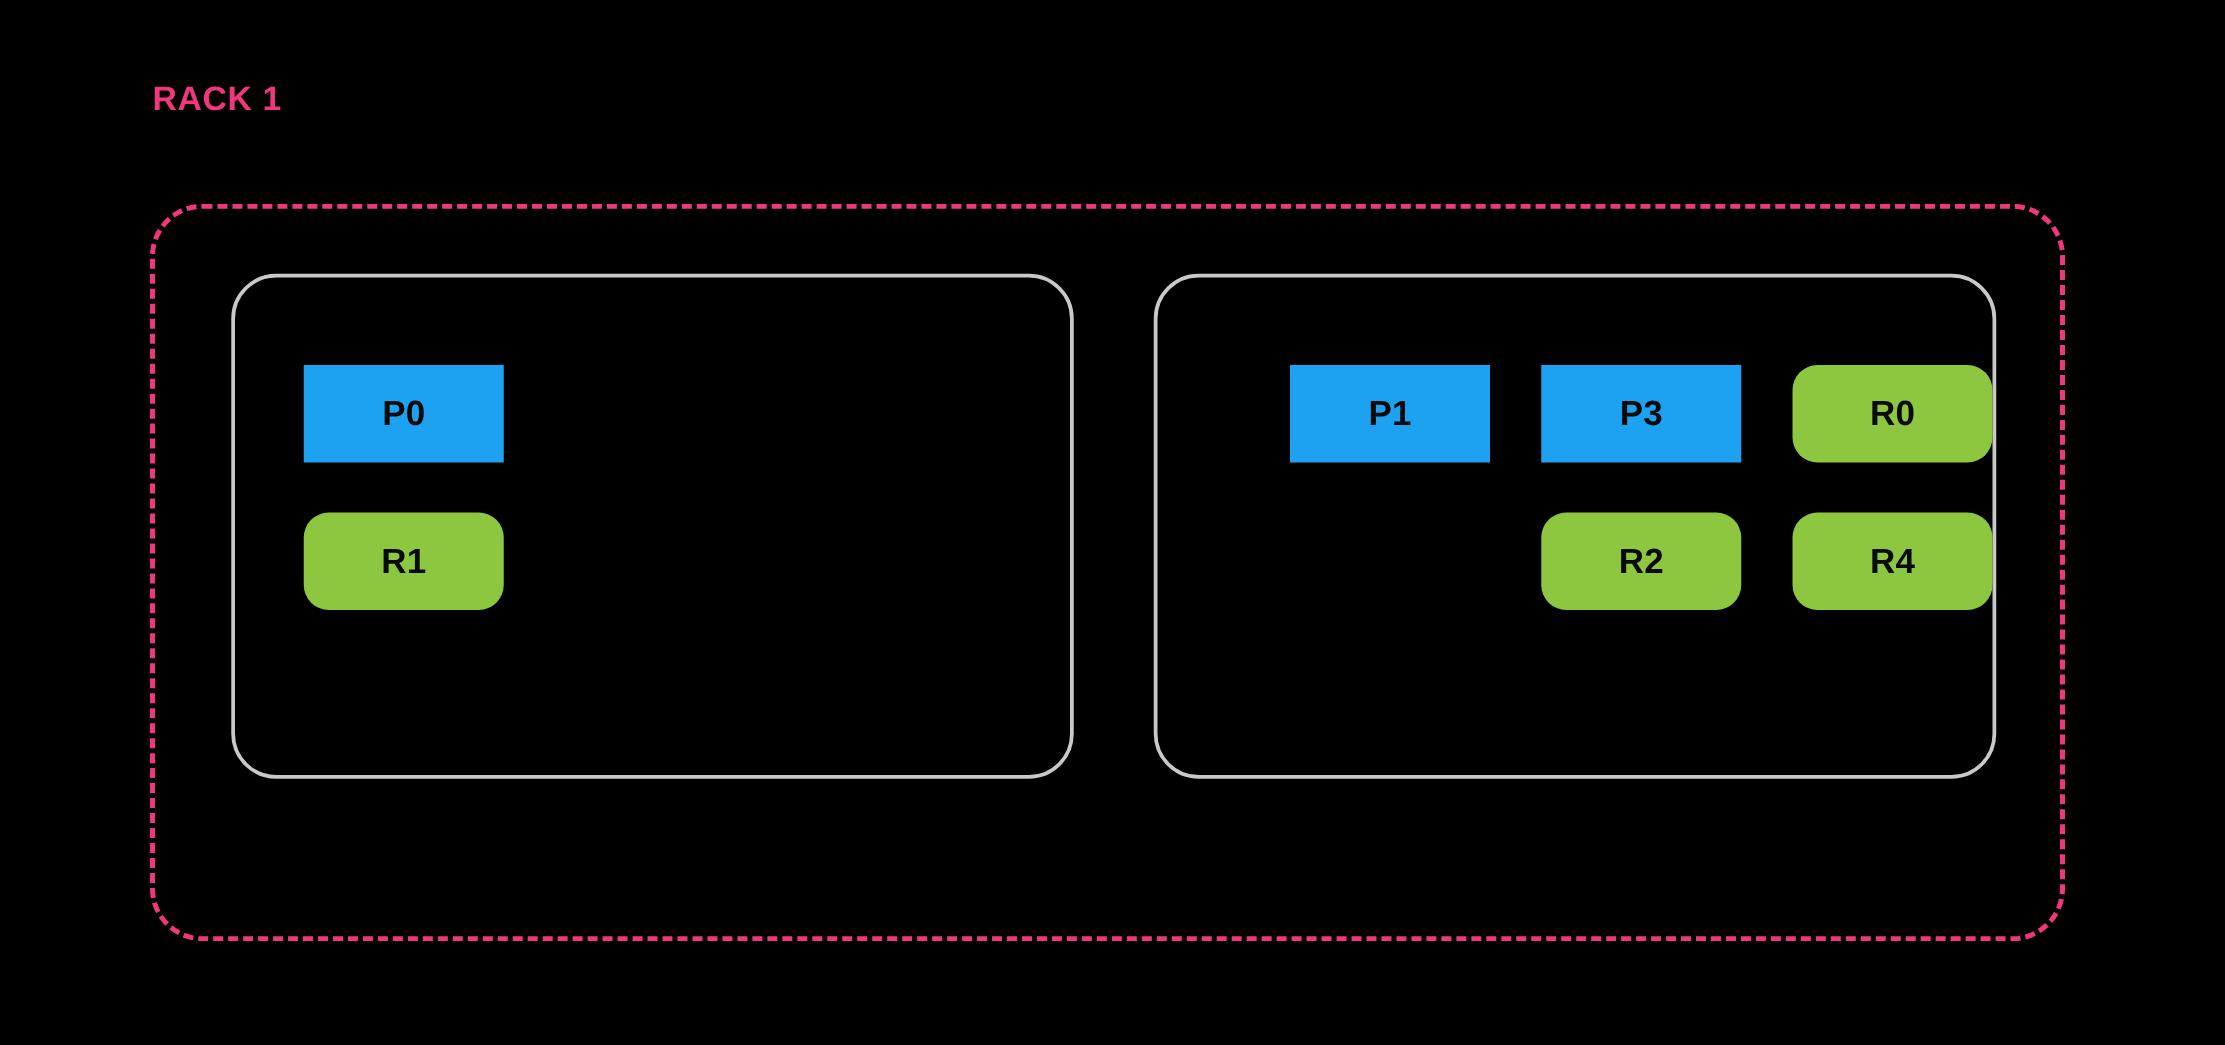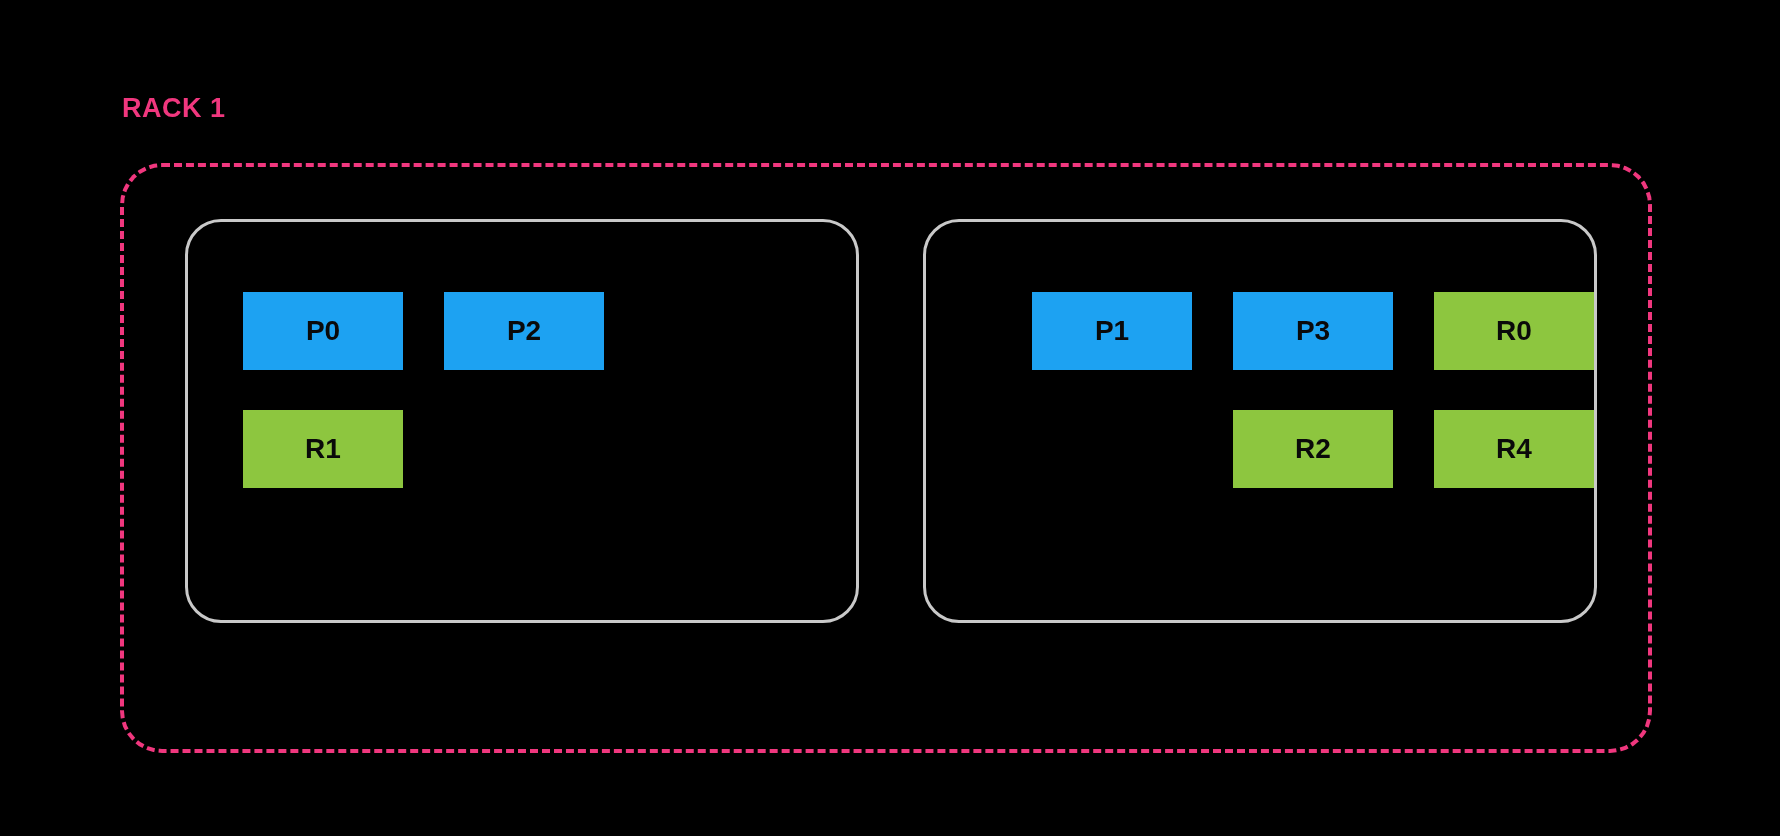--- a/index.html
+++ b/index.html
@@ -15,21 +15,21 @@
   body{
     width:1780px;height:836px;
     position:relative;overflow:hidden;
     font-family:"Liberation Sans", sans-serif;
   }
   .stage{
     position:absolute;inset:0;
   }
   .rack-label{
     position:absolute;
-    left:122px;top:93px;
+    left:122px;top:64px;
     color:var(--rack-border);
     font-size:27px;
     font-weight:700;
     letter-spacing:0.5px;
   }
   .rack{
     position:absolute;
     left:120px;top:163px;
     width:1532px;height:590px;
     border:4px dashed var(--rack-border);
@@ -53,32 +53,31 @@
     gap:41px;
   }
   .shard{
     width:160px;height:78px;
     display:flex;align-items:center;justify-content:center;
     color:var(--shard-text);
     font-size:28px;
     font-weight:700;
   }
   .shard.primary{background:var(--primary);}
-  .shard.replica{background:var(--replica);}
+  .shard.replica{background:var(--replica);border-radius:20px;}
 </style>
 </head>
 <body>
 
 <div class="stage">
   <div class="rack-label">RACK 1</div>
   <div class="rack">
       <div class="node node-0">
         <div class="shard-row">
           <div class="shard primary">P0</div>
-          <div class="shard primary">P2</div>
         </div>
         <div class="shard-row">
           <div class="shard replica">R1</div>
         </div>
       </div>
       <div class="node node-1">
         <div class="shard-row">
           <div class="shard primary">P1</div>
           <div class="shard primary">P3</div>
           <div class="shard replica">R0</div>

